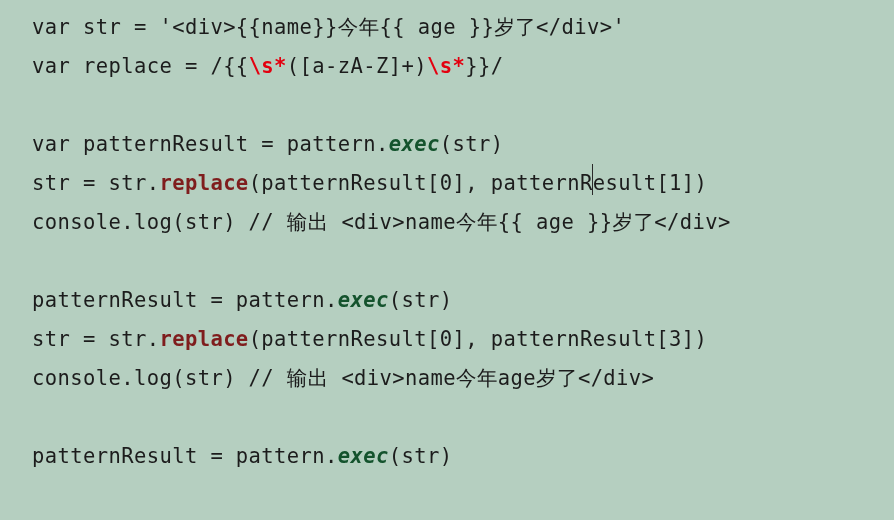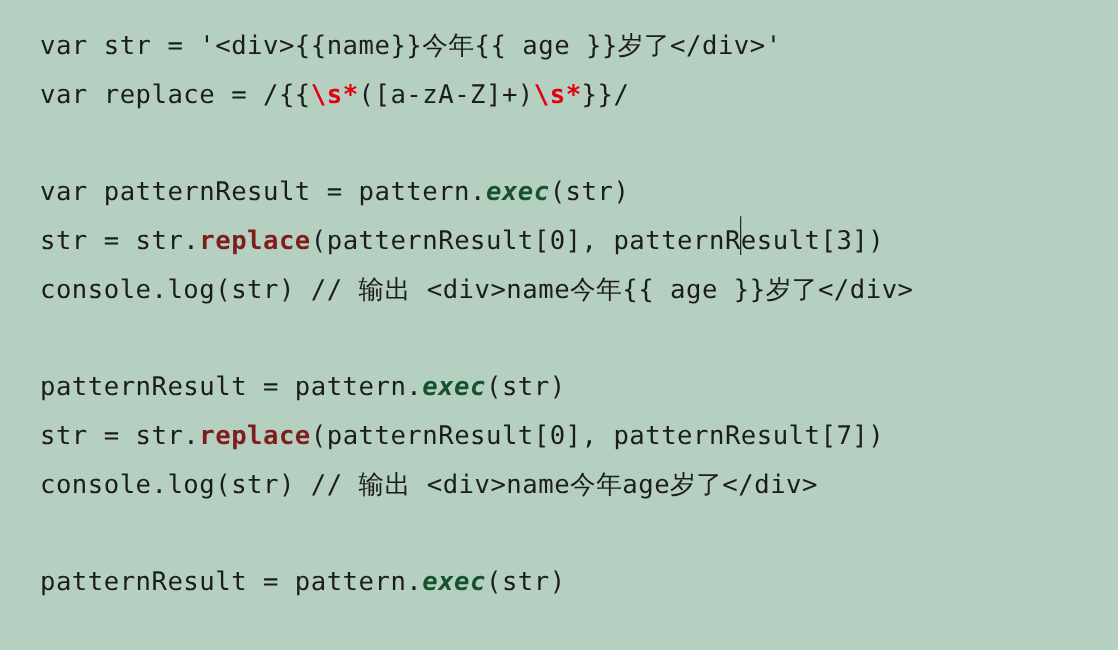--- a/index.html
+++ b/index.html
@@ -12,21 +12,21 @@
     overflow: hidden;
     background: #b5cfc0;
     font-family: "DejaVu Sans Mono", "Liberation Mono", monospace;
   }
   #code-editor {
     position: relative;
     width: 894px;
     height: 520px;
     background: #b5cfc0;
     box-sizing: border-box;
-    padding: 17px 0 0 32px;
+    padding: 8px 0 0 32px;
   }
   .code-line {
     height: 39px;
     line-height: 39px;
     font-size: 20.5px;
     letter-spacing: 0.4px;
     color: #1c1c1c;
     white-space: pre;
     font-family: "DejaVu Sans Mono", "Liberation Mono", monospace;
     position: relative;
@@ -68,22 +68,22 @@
 </style>
 </head>
 <body>
 
 <div id="code-editor">
   <div id="code-lines">
       <div class="code-line"><span class="tok">var str = '&lt;div&gt;{{name}}今年{{ age }}岁了&lt;/div&gt;'</span></div>
       <div class="code-line"><span class="tok">var replace = /{{</span><span class="tok tok-regex-esc">\s*</span><span class="tok">([a-zA-Z]+)</span><span class="tok tok-regex-esc">\s*</span><span class="tok">}}/</span></div>
       <div class="code-line blank">&nbsp;</div>
       <div class="code-line"><span class="tok">var patternResult = pattern.</span><span class="tok tok-method-blue">exec</span><span class="tok">(str)</span></div>
-      <div class="code-line"><span class="tok">str = str.</span><span class="tok tok-method-red">replace</span><span class="tok">(patternResult[0], patternR</span><span class="caret"></span><span class="tok">esult[3])</span></div>
+      <div class="code-line"><span class="tok">str = str.</span><span class="tok tok-method-red">replace</span><span class="tok">(patternResult[0], patternR</span><span class="caret"></span><span class="tok">esult[1])</span></div>
       <div class="code-line"><span class="tok">console.log(str) // 输出 &lt;div&gt;name今年{{ age }}岁了&lt;/div&gt;</span></div>
       <div class="code-line blank">&nbsp;</div>
       <div class="code-line"><span class="tok">patternResult = pattern.</span><span class="tok tok-method-blue">exec</span><span class="tok">(str)</span></div>
-      <div class="code-line"><span class="tok">str = str.</span><span class="tok tok-method-red">replace</span><span class="tok">(patternResult[0], patternResult[7])</span></div>
+      <div class="code-line"><span class="tok">str = str.</span><span class="tok tok-method-red">replace</span><span class="tok">(patternResult[0], patternResult[3])</span></div>
       <div class="code-line"><span class="tok">console.log(str) // 输出 &lt;div&gt;name今年age岁了&lt;/div&gt;</span></div>
       <div class="code-line blank">&nbsp;</div>
       <div class="code-line"><span class="tok">patternResult = pattern.</span><span class="tok tok-method-blue">exec</span><span class="tok">(str)</span></div>
     </div>
 </div>
 
 </body></html>

